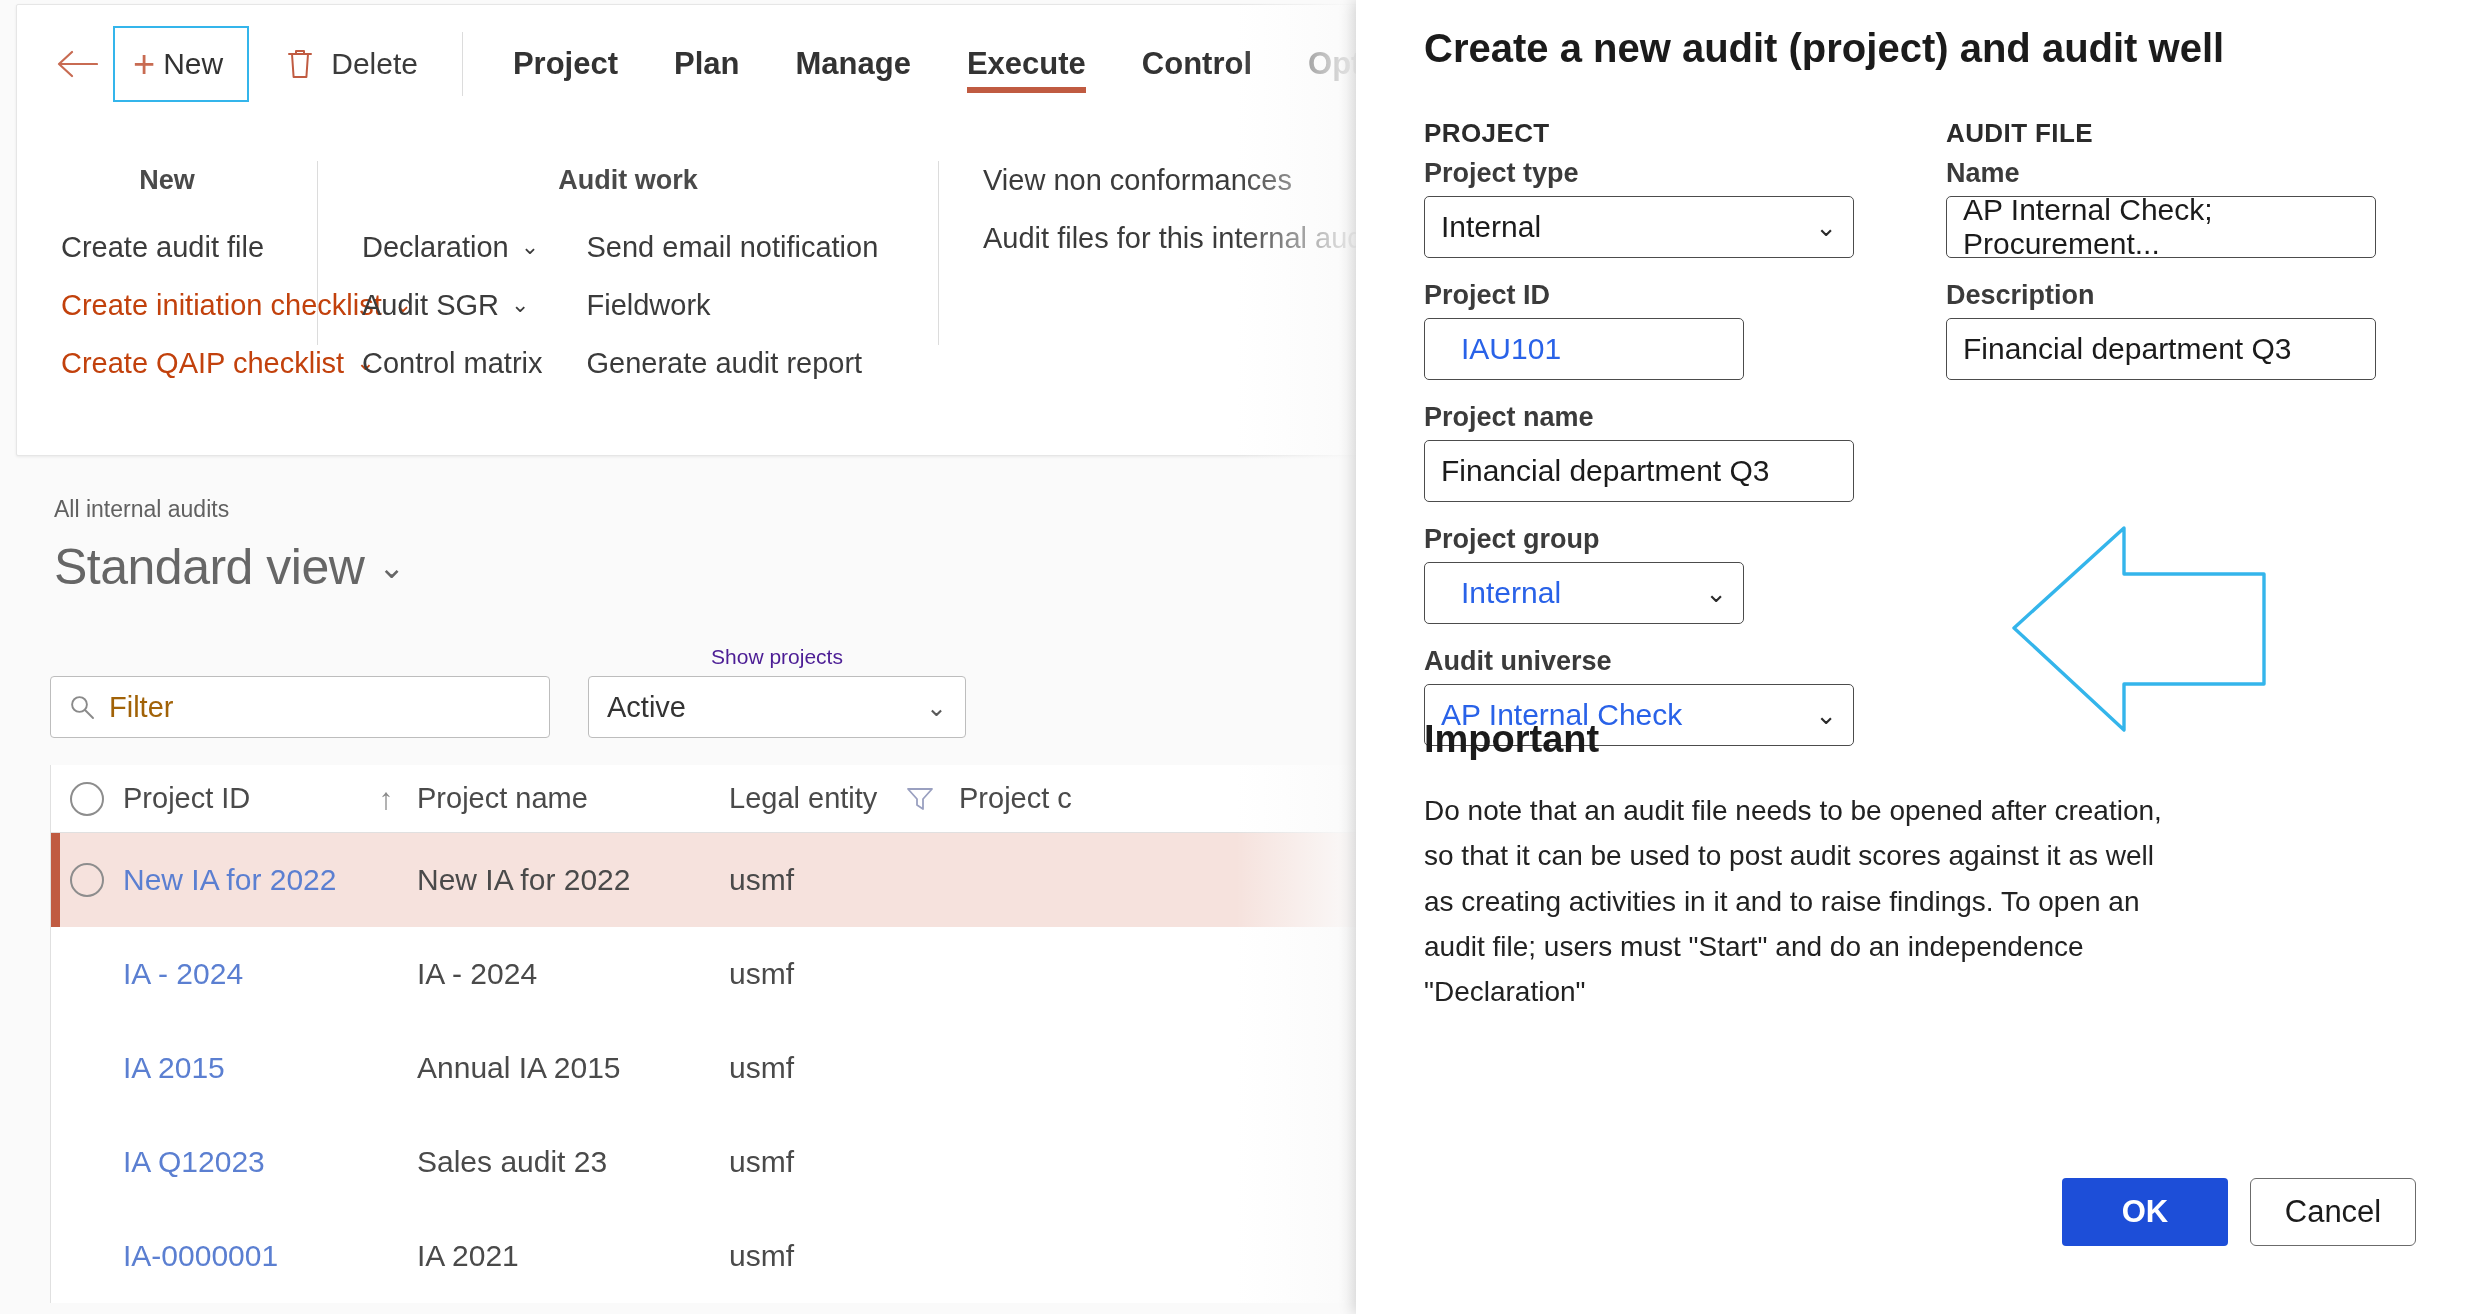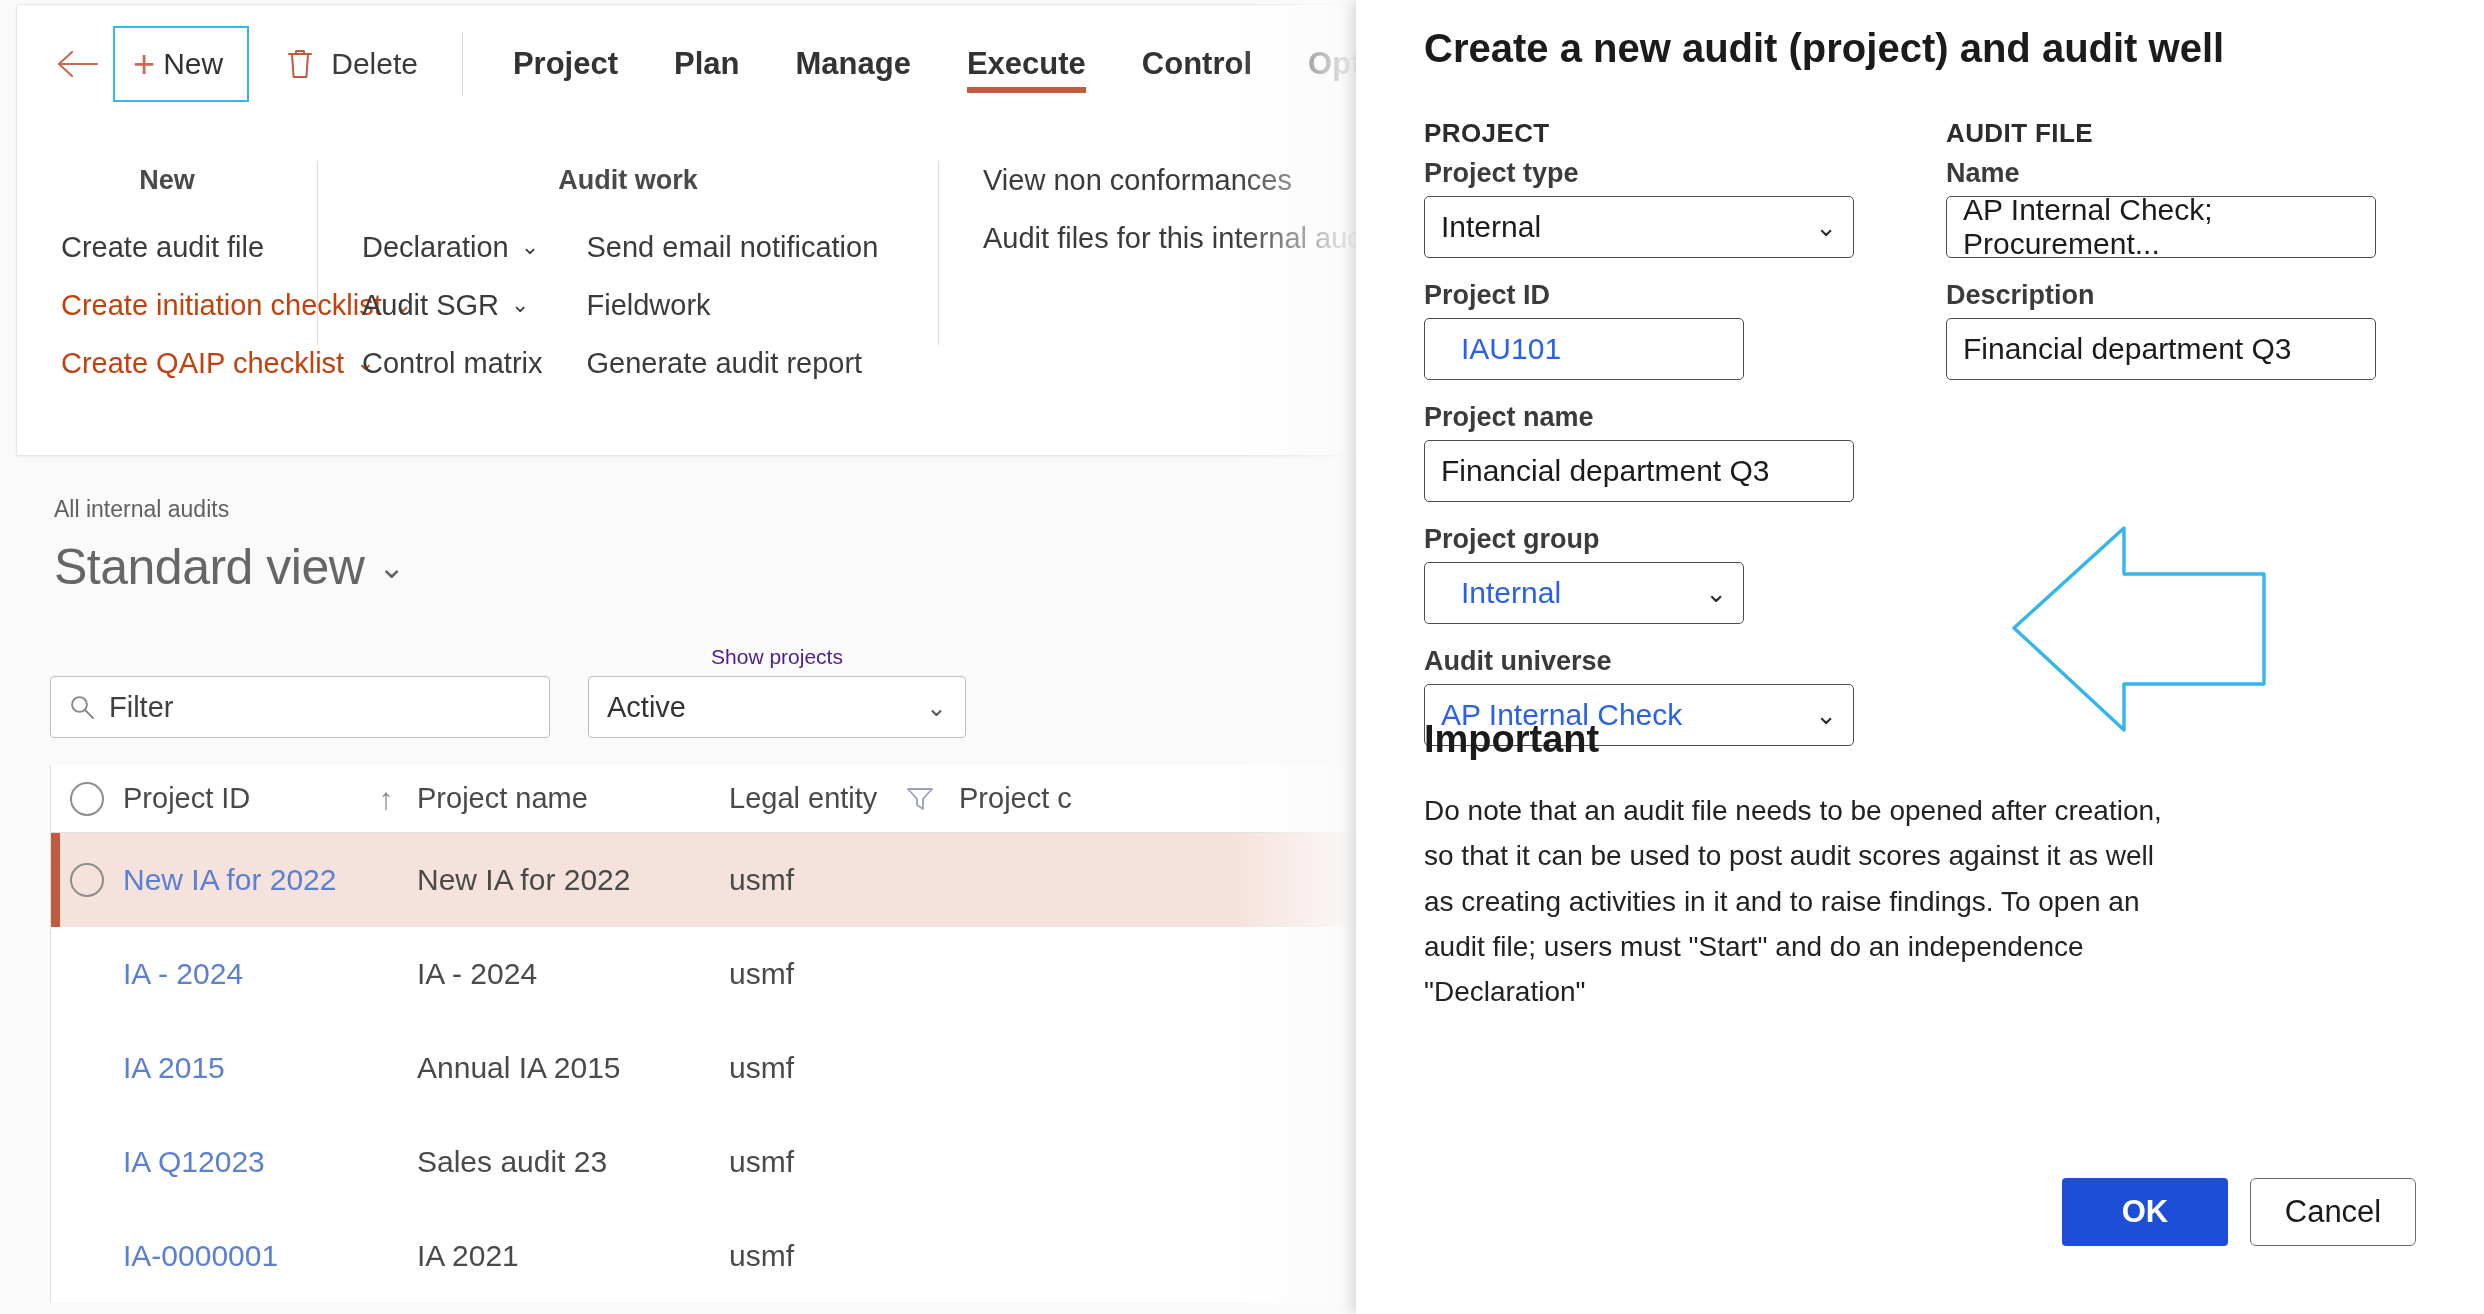--- a/index.html
+++ b/index.html
@@ -81,21 +81,21 @@
 
   .filters { position: absolute; left: 50px; top: 175px; display: flex; align-items: flex-end; gap: 38px; }
   .field-block { display: flex; flex-direction: column; gap: 7px; }
   .field-label { font-size: 21px; color: #4c1d95; text-align: center; }
   .txtbox {
     height: 62px; border: 1px solid #bdbdbd; border-radius: 4px; background: #fff;
     display: flex; align-items: center; padding: 0 18px; gap: 14px;
   }
   .txtbox.filter { width: 500px; }
   .txtbox.sel { width: 378px; justify-content: space-between; }
-  .txtbox .ph { color: #404040; font-size: 29px; }
+  .txtbox .ph { color: #a16207; font-size: 29px; }
   .txtbox .val { color: #333; font-size: 29px; }
   .search-ico { color: #8a8a8a; display: inline-flex; }
   .sel-chev { color: #5a5a5a; font-size: 25px; }
 
   
   .grid { position: absolute; left: 50px; top: 295px; right: 0; background: #fff; border-left: 1px solid #e0e0e0; }
   .grid-head {
     display: flex; align-items: center; height: 68px;
     border-bottom: 1px solid #e0e0e0; background: #fff;
   }

